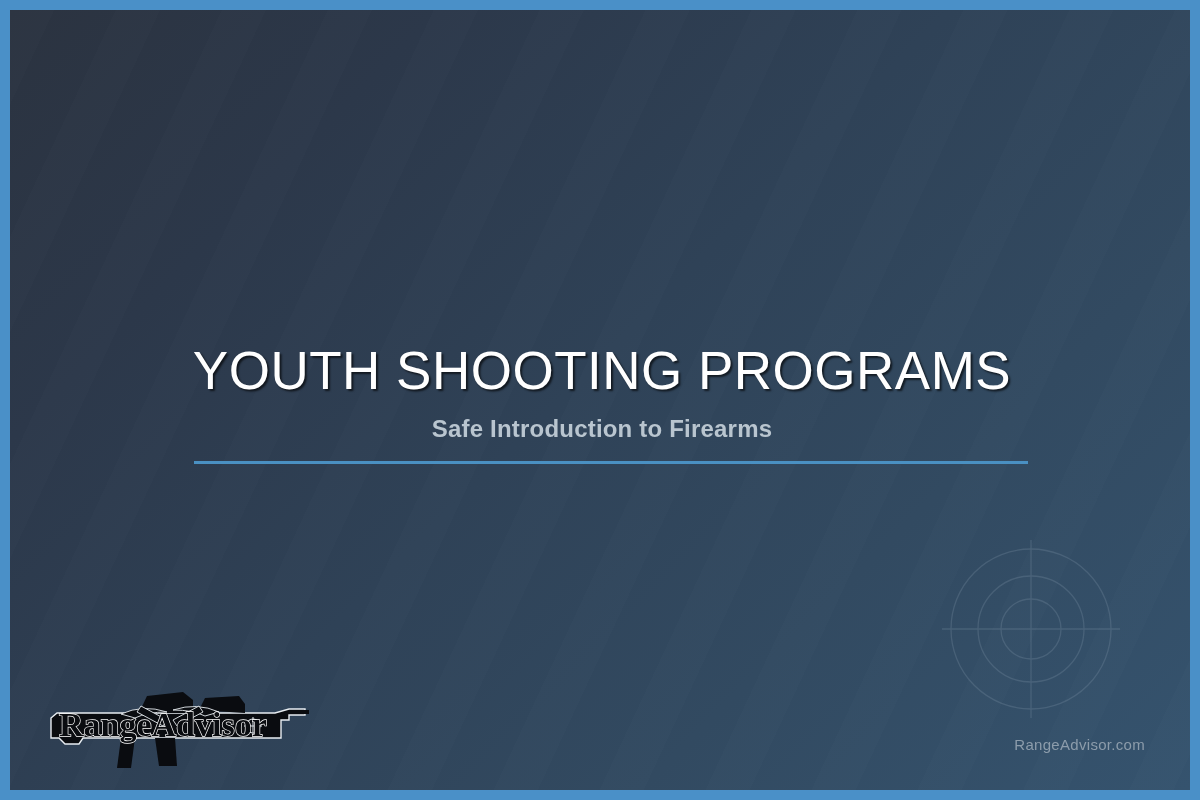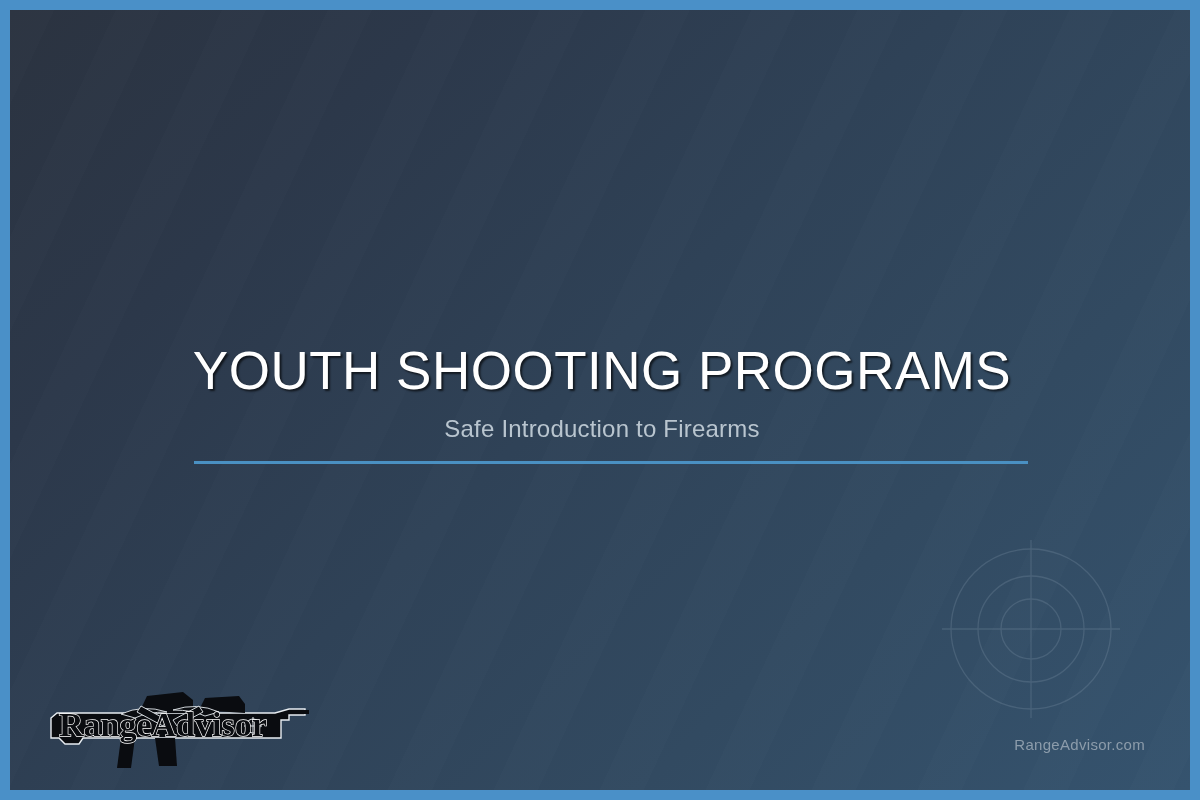--- a/index.html
+++ b/index.html
@@ -74,21 +74,21 @@
     line-height: 1.08;
     font-weight: 400;
     letter-spacing: 0.5px;
     color: #ffffff;
     text-shadow: 2px 2px 2px rgba(0,0,0,0.62);
     white-space: nowrap;
   }
   .slide-subtitle {
     margin: 16px 0 0 0;
     font-size: 24px;
-    font-weight: 400;
+    font-weight: 700;
     color: #b9c5cf;
     letter-spacing: 0.2px;
     white-space: nowrap;
   }
   .accent-rule {
     position: absolute;
     left: 184px;
     top: 451px;
     width: 834px;
     height: 3px;

